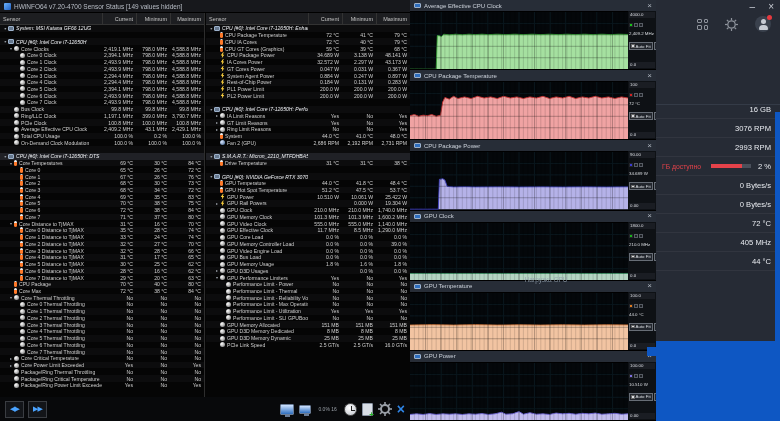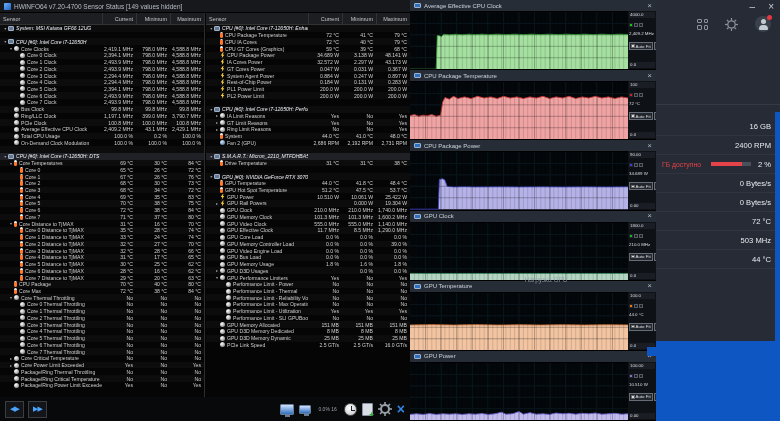--- a/index.html
+++ b/index.html
@@ -86,21 +86,21 @@
   #sidebar{position:absolute;left:656px;top:0;width:124px;height:341px;background:#262b35}
   .wc{position:absolute;top:1px;right:6px;display:flex;gap:13px;color:#c9cdd5;font-size:10px;line-height:12px}
   .sicons{position:absolute;top:16px;right:9px;display:flex;gap:17px;align-items:center}
   .appgrid{width:11px;height:11px;display:grid;grid-template-columns:1fr 1fr;grid-template-rows:1fr 1fr;gap:2px}
   .appgrid div{border:1px solid #8d929b;border-radius:1px}
   .ava{width:16px;height:16px;border-radius:50%;background:#3a414d;position:relative}
   .ava::before{content:"";position:absolute;left:5.5px;top:3px;width:5px;height:5px;border-radius:50%;background:#c6cbd3}
   .ava::after{content:"";position:absolute;left:3.5px;bottom:2px;width:9px;height:5px;border-radius:4px 4px 1px 1px;background:#c6cbd3}
   .reddot{position:absolute;right:-1px;top:-1px;width:5px;height:5px;border-radius:50%;background:#e5393f}
   .sdiv{position:absolute;top:104px;left:0;width:100%;border-top:1px solid #343b47}
-  .stats{position:absolute;top:117px;left:0;right:0}
+  .stats{position:absolute;top:100px;left:0;right:0}
   .srow{height:19px;display:flex;align-items:center;justify-content:flex-end;
         padding:0 9px;color:#e8ebf0;font-size:7.6px;border-bottom:1px solid rgba(255,255,255,.05);
         white-space:nowrap;overflow:hidden}
   .slabel{color:#e5424a;font-size:6.8px;margin-right:auto;margin-left:-3px}
   .sbar{width:40px;height:4px;background:#4a505b;margin-left:4px;position:relative;flex:none}
   .sbarfill{position:absolute;left:0;top:0;bottom:0;background:#e5424a}
   .sval{margin-left:7px}
 
   #blue-main{position:absolute;left:656px;top:341px;width:124px;height:80px;background:#0e57c3}
   #blue-strip{position:absolute;left:775px;top:112px;width:5px;height:229px;background:#0e57c3}
@@ -1867,40 +1867,43 @@
       <span class="ava">
         <span class="reddot"></span>
       </span>
     </div>
     <div class="sdiv"></div>
     <div class="stats" id="sidebar-stats">
         <div class="srow">
           <span>16 GB</span>
         </div>
         <div class="srow">
-          <span>2400 RPM</span>
+          <span>3076 RPM</span>
+        </div>
+        <div class="srow">
+          <span>2993 RPM</span>
         </div>
         <div class="srow">
           <span class="slabel">ГБ доступно</span>
           <span class="sbar">
             <span class="sbarfill" style="width: 78%;"></span>
           </span>
           <span class="sval">2 %</span>
         </div>
         <div class="srow">
           <span>0 Bytes/s</span>
         </div>
         <div class="srow">
           <span>0 Bytes/s</span>
         </div>
         <div class="srow">
           <span>72 °C</span>
         </div>
         <div class="srow">
-          <span>503 MHz</span>
+          <span>405 MHz</span>
         </div>
         <div class="srow">
           <span>44 °C</span>
         </div>
       </div>
   </div>
 
   <div id="blue-main"></div>
   <div id="blue-strip"></div>
   <div id="blue-tab"></div>

